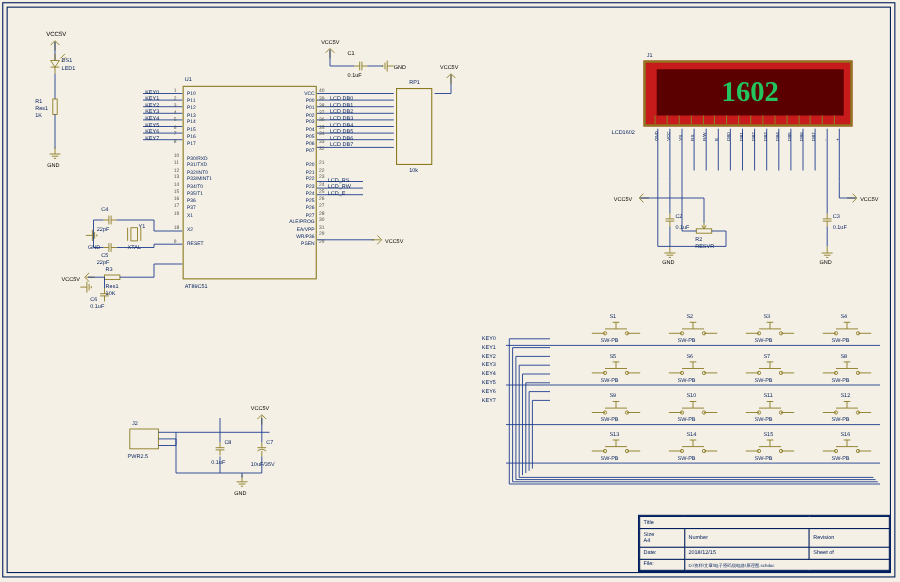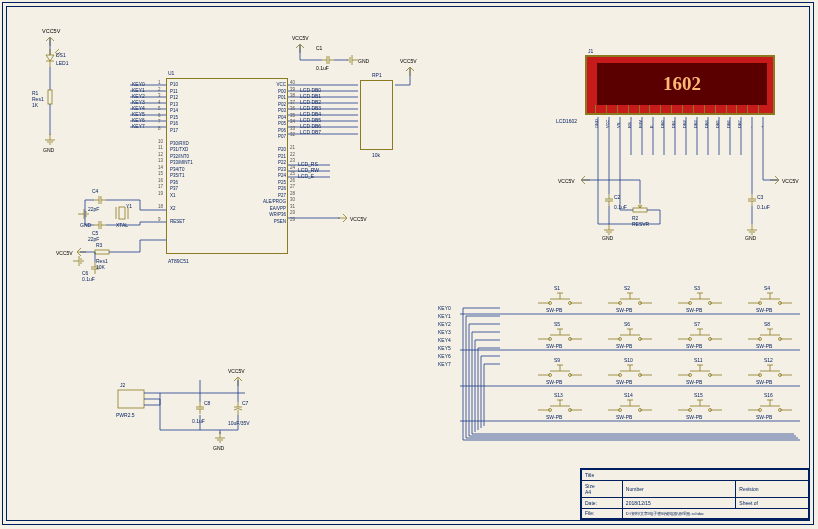--- a/index.html
+++ b/index.html
@@ -10,21 +10,21 @@
   svg { position: absolute; left: 0; top: 0; }
   .wireB { stroke: #1a3a8e; stroke-width: 0.8; fill: none; }
   .lbl { position: absolute; font-size: 5px; color: #001f5f; white-space: nowrap; }
   .pwr { color: #001f5f; font-size: 5.5px; }
   .ic-box { position: absolute; border: 1px solid #8a7a20; background: #f5f0e5; }
   .ic-title { position: absolute; font-size: 5px; color: #001f5f; }
   .pin { position: absolute; font-size: 4.5px; color: #001f5f; }
   .pinnum { position: absolute; font-size: 4.5px; color: #555; }
   .lcd-module { position: absolute; left: 585px; top: 55px; width: 190px; height: 60px; background: #c71a1a; border: 2px solid #8a7a20; }
   .lcd-inner { position: absolute; left: 10px; top: 6px; width: 170px; height: 42px; background: #5a0000; display: flex; align-items: center; justify-content: center; }
-  .lcd-text { color: #fdba74; font-size: 19px; font-weight: bold; font-family: 'Times New Roman', serif; }
+  .lcd-text { color: #22c55e; font-size: 26px; font-weight: bold; font-family: 'Times New Roman', serif; }
   .lcd-pins-row { position: absolute; left: 8px; bottom: 0; width: 174px; height: 8px; display: flex; }
   .lcd-pin { flex: 1; border-left: 0.5px solid #8a7a20; height: 8px; }
   .tblk { position: absolute; border: 1px solid #001f5f; left: 580px; top: 468px; width: 230px; height: 52px; font-size: 5px; }
   .tblk td { border: 0.5px solid #001f5f; padding: 1px 3px; font-size: 5px; color: #001f5f; }
   .tblk table { border-collapse: collapse; width: 100%; height: 100%; }
   .comp { stroke: #8a7a20; stroke-width: 0.8; fill: none; }
   .rp-box { position: absolute; left: 360px; top: 80px; width: 33px; height: 70px; border: 1px solid #8a7a20; }
 </style>
 </head>
 <body>

